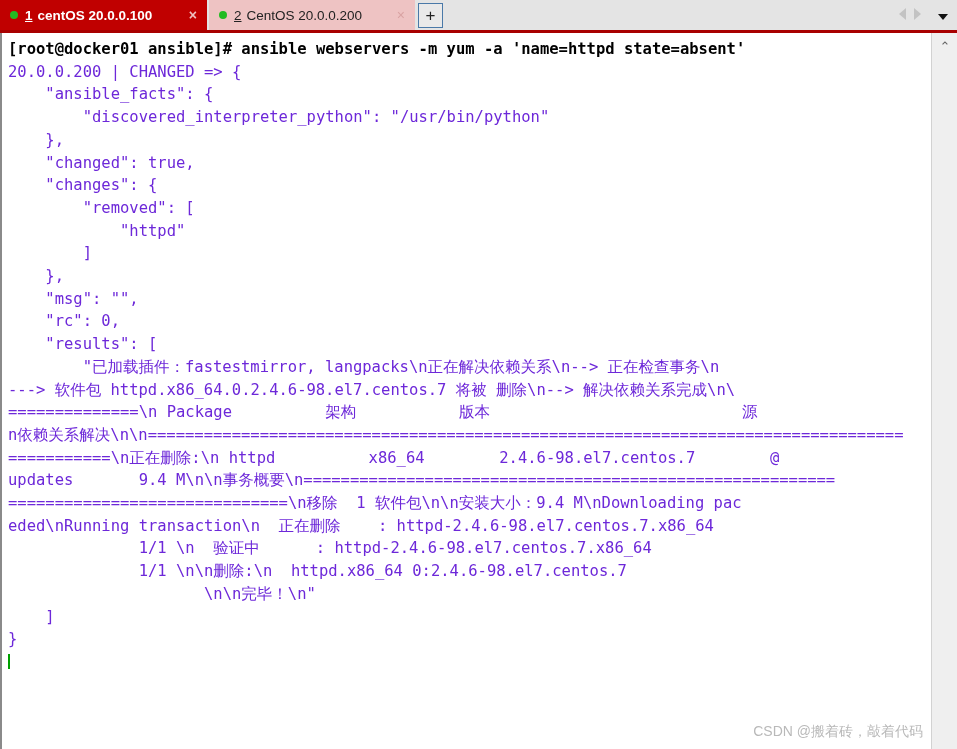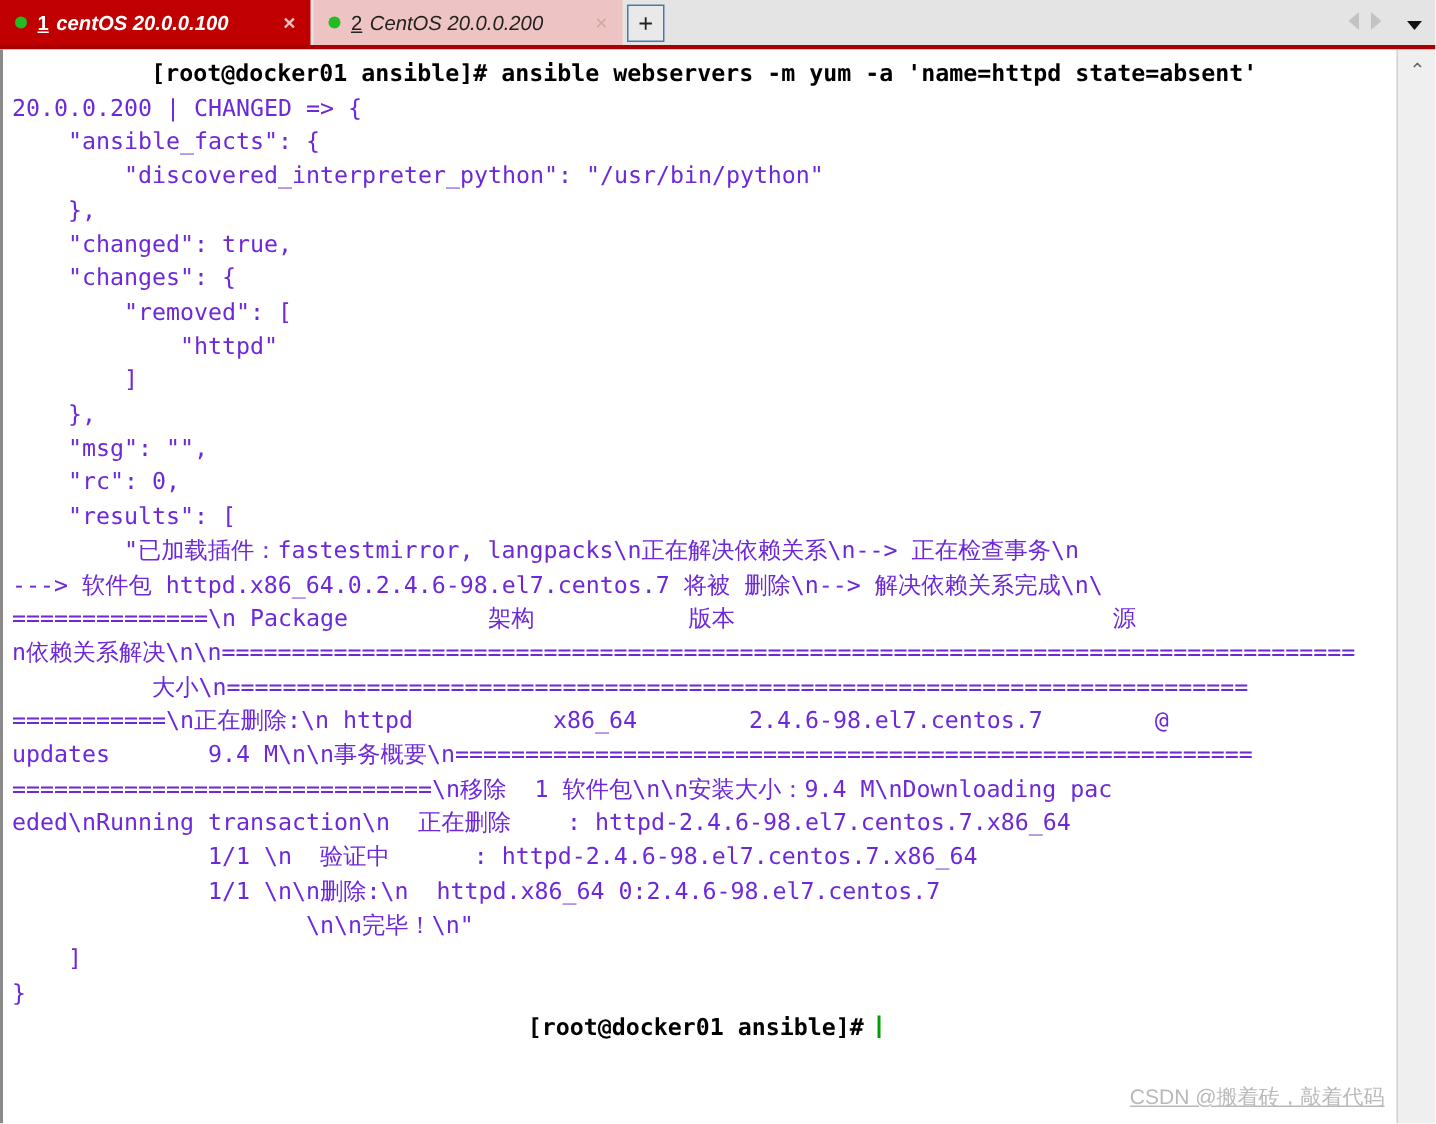--- a/index.html
+++ b/index.html
@@ -56,21 +56,21 @@
     width: 8px; height: 8px;
     border-radius: 50%;
     background: #22bb22;
     margin-right: 7px;
     flex: 0 0 auto;
   }
   .tab .tabnum {
     text-decoration: underline;
     margin-right: 5px;
   }
-  .tab .tabtitle { white-space: nowrap; font-style: italic; }
+  .tab .tabtitle { white-space: nowrap; }
   .tab .closex {
     margin-left: auto;
     font-size: 14px;
     font-family: "Liberation Sans", sans-serif;
     opacity: .75;
     padding: 0 4px;
   }
   .tab.inactive .closex { color: #d9a3a3; opacity: 1; }
 
   .newtab {
@@ -125,21 +125,20 @@
     font-family: "DejaVu Sans Mono", "Liberation Mono", monospace;
     font-size: 15.5px;
     line-height: 22.7px;
     color: #6d28d9;
     white-space: pre;
     letter-spacing: 0px;
   }
   .line.prompt {
     color: #000000;
     font-weight: bold;
-    text-align: center;
   }
   .cursor {
     display: inline-block;
     width: 2px;
     height: 15px;
     background: #00a000;
     vertical-align: -2px;
   }
 
   
@@ -164,21 +163,20 @@
   
   .watermark {
     position: absolute;
     right: 34px;
     bottom: 8px;
     font-family: "Liberation Sans", sans-serif;
     font-size: 14px;
     color: #b9b9b9;
     white-space: nowrap;
     user-select: none;
-    text-decoration: underline;
   }
 </style>
 </head>
 <body>
 
 <div id="app">
 
   <div class="tabbar">
     <div class="tab active">
       <span class="dot"></span>
@@ -213,31 +211,30 @@
     <div class="line">            "httpd"</div>
     <div class="line">        ]</div>
     <div class="line">    },</div>
     <div class="line">    "msg": "",</div>
     <div class="line">    "rc": 0,</div>
     <div class="line">    "results": [</div>
     <div class="line">        "已加载插件：fastestmirror, langpacks\n正在解决依赖关系\n--&gt; 正在检查事务\n</div>
     <div class="line">---&gt; 软件包 httpd.x86_64.0.2.4.6-98.el7.centos.7 将被 删除\n--&gt; 解决依赖关系完成\n\</div>
     <div class="line">==============\n Package          架构           版本                           源</div>
     <div class="line">n依赖关系解决\n\n=================================================================================</div>
-    <div class="line">          大小\n=========================================================================</div>
     <div class="line">===========\n正在删除:\n httpd          x86_64        2.4.6-98.el7.centos.7        @</div>
     <div class="line">updates       9.4 M\n\n事务概要\n=========================================================</div>
     <div class="line">==============================\n移除  1 软件包\n\n安装大小：9.4 M\nDownloading pac</div>
     <div class="line">eded\nRunning transaction\n  正在删除    : httpd-2.4.6-98.el7.centos.7.x86_64</div>
     <div class="line">              1/1 \n  验证中      : httpd-2.4.6-98.el7.centos.7.x86_64</div>
     <div class="line">              1/1 \n\n删除:\n  httpd.x86_64 0:2.4.6-98.el7.centos.7</div>
     <div class="line">                     \n\n完毕！\n"</div>
     <div class="line">    ]</div>
     <div class="line">}</div>
-    <div class="line prompt"><span>[root@docker01 ansible]# </span><span class="cursor"></span></div>
+    <div class="line prompt"><span class="cursor"></span></div>
   </div>
 
   <div class="scrollbar">
     <div class="scroll-up">⌃</div>
   </div>
 
   <div class="watermark">CSDN @搬着砖，敲着代码</div>
 
 </div>
 

